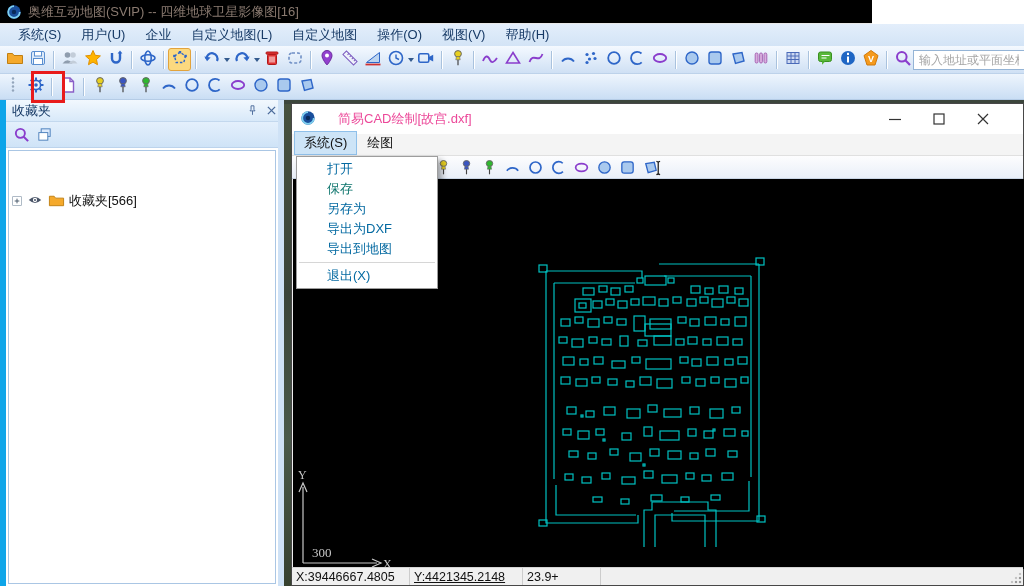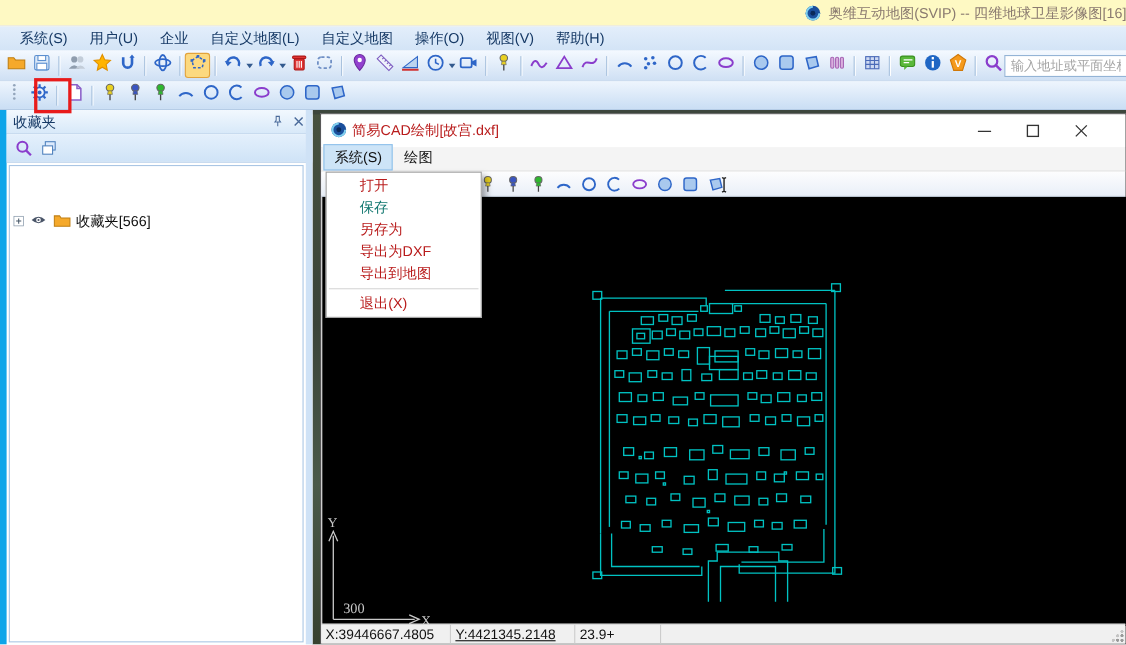--- a/index.html
+++ b/index.html
@@ -1,20 +1,20 @@
 <!DOCTYPE html>
 <html><head>
 <meta charset="utf-8">
 <style>
   * { margin:0; padding:0; box-sizing:border-box; }
   html,body { width:1024px; height:586px; overflow:hidden; font-family:"Liberation Sans",sans-serif; background:#fff; }
   #stage { position:relative; width:1024px; height:586px; background:#fff; }
 
   
-  .titlebar { position:absolute; left:0; top:0; width:1024px; height:24px; background:#fef9c3; border-bottom:1px solid #e8e8e8; display:flex; align-items:center; padding-left:6px;justify-content:flex-end; }
+  .titlebar { position:absolute; left:0; top:0; width:872px; height:24px; background:#000000; border-bottom:1px solid #e8e8e8; display:flex; align-items:center; padding-left:6px; }
   .titlebar .logo { width:16px; height:16px; margin-right:6px; }
   .titlebar .title { font-size:13px; color:#8a7a70; }
 
   .menubar { position:absolute; left:0; top:24px; width:1024px; height:22px; background:linear-gradient(#e3eefb,#d3e4f6); display:flex; align-items:center; padding-left:8px; }
   .menu-item { font-size:13px; color:#173a66; padding:2px 10px; cursor:default; }
 
   .toolbar1 { position:absolute; left:0; top:46px; width:1024px; height:28px; background:linear-gradient(#f4f9ff,#cfe0f4); border-bottom:1px solid #bdd2ea; display:flex; align-items:center; padding-left:3px; }
   .toolbar2 { position:absolute; left:0; top:74px; width:1024px; height:26px; background:linear-gradient(#eef5fd,#cadef4); border-bottom:1px solid #b5cce6; display:flex; align-items:center; padding-left:1px; }
   .tbtn { width:23px; height:23px; display:flex; align-items:center; justify-content:center; border-radius:3px; position:relative; flex:0 0 auto; }
   .tbtn.active { background:#fcd97f; border:1px solid #e2a33c; }
@@ -38,21 +38,21 @@
   
   .map-v { position:absolute; left:284px; top:100px; width:7px; height:486px; background:linear-gradient(180deg,#47523f,#3a4439 40%,#4a5a4a 70%,#37412f); }
   .map-h { position:absolute; left:284px; top:100px; width:740px; height:4px; background:#3c463c; }
 
   
   .red-box { position:absolute; left:31px; top:71px; width:34px; height:32px; border:3px solid #e81b1b; z-index:60; }
 
   
   .cad-window { position:absolute; left:291px; top:103px; width:733px; height:483px; background:#f0f0f0; border:1px solid #484848; z-index:30; }
   .cad-titlebar { position:absolute; left:0; top:0; width:100%; height:30px; background:#ffffff; display:flex; align-items:center; padding-left:8px; }
-  .cad-titlebar .ctitle { font-size:13px; color:#b91c1c; margin-left:2px; }
+  .cad-titlebar .ctitle { font-size:13px; color:#ec4899; margin-left:20px; }
   .cad-winbtns { position:absolute; right:18px; top:0; height:30px; display:flex; }
   .wbtn { width:44px; height:30px; display:flex; align-items:center; justify-content:center; }
   .cad-menubar { position:absolute; left:0; top:30px; width:100%; height:22px; background:#f4f4f4; border-bottom:1px solid #e0e0e0; display:flex; align-items:flex-end; padding-left:2px; }
   .cad-menu-item { font-size:13px; color:#111; padding:3px 10px; }
   .cad-menu-item.open { background:#cde4f7; border:1px solid #8fc0ea; padding:2px 9px; }
   .cad-toolbar { position:absolute; left:0; top:52px; width:100%; height:23px; background:linear-gradient(#fdfdfe,#e9eff8); border-bottom:1px solid #c9d5e5; }
   .cad-toolbar-icons { position:absolute; left:140px; top:0; height:23px; display:flex; align-items:center; }
   .cad-canvas { position:absolute; left:1px; top:75px; width:731px; height:390px; background:#000; }
   .cad-statusbar { position:absolute; left:0; bottom:0; width:100%; height:18px; background:#f0f0f0; border-top:1px solid #d5d5d5; display:flex; align-items:flex-start; font-size:12.5px; color:#111; }
   .st-seg { height:100%; display:flex; align-items:center; padding:0 4px; border-right:1px solid #cccccc; }
@@ -61,21 +61,21 @@
     background:
       radial-gradient(circle at 10px 10px, #9a9a9a 1.3px, transparent 1.6px),
       radial-gradient(circle at 6px 10px, #9a9a9a 1.3px, transparent 1.6px),
       radial-gradient(circle at 10px 6px, #9a9a9a 1.3px, transparent 1.6px),
       radial-gradient(circle at 2px 10px, #c4c4c4 1.3px, transparent 1.6px),
       radial-gradient(circle at 6px 6px, #c4c4c4 1.3px, transparent 1.6px),
       radial-gradient(circle at 10px 2px, #c4c4c4 1.3px, transparent 1.6px); }
 
   
   .dropdown { position:absolute; left:4px; top:52px; width:142px; background:#ffffff; border:1px solid #9d9d9d; box-shadow:4px 4px 6px rgba(0,0,0,.35); z-index:80; padding:2px 0; }
-  .dd-item { height:20px; line-height:20px; font-size:13px; color:#b91c1c; padding-left:30px; }
+  .dd-item { height:20px; line-height:20px; font-size:13px; color:#0369a1; padding-left:30px; }
   .dd-item.disabled { color:#0f766e; }
   .dd-sep { height:1px; background:#d6d6d6; margin:3px 2px; }
 
   .ibeam-cursor { position:absolute; left:360px; top:56px; z-index:40; }
 </style>
 </head>
 <body>
 
 <div id="stage">
 

